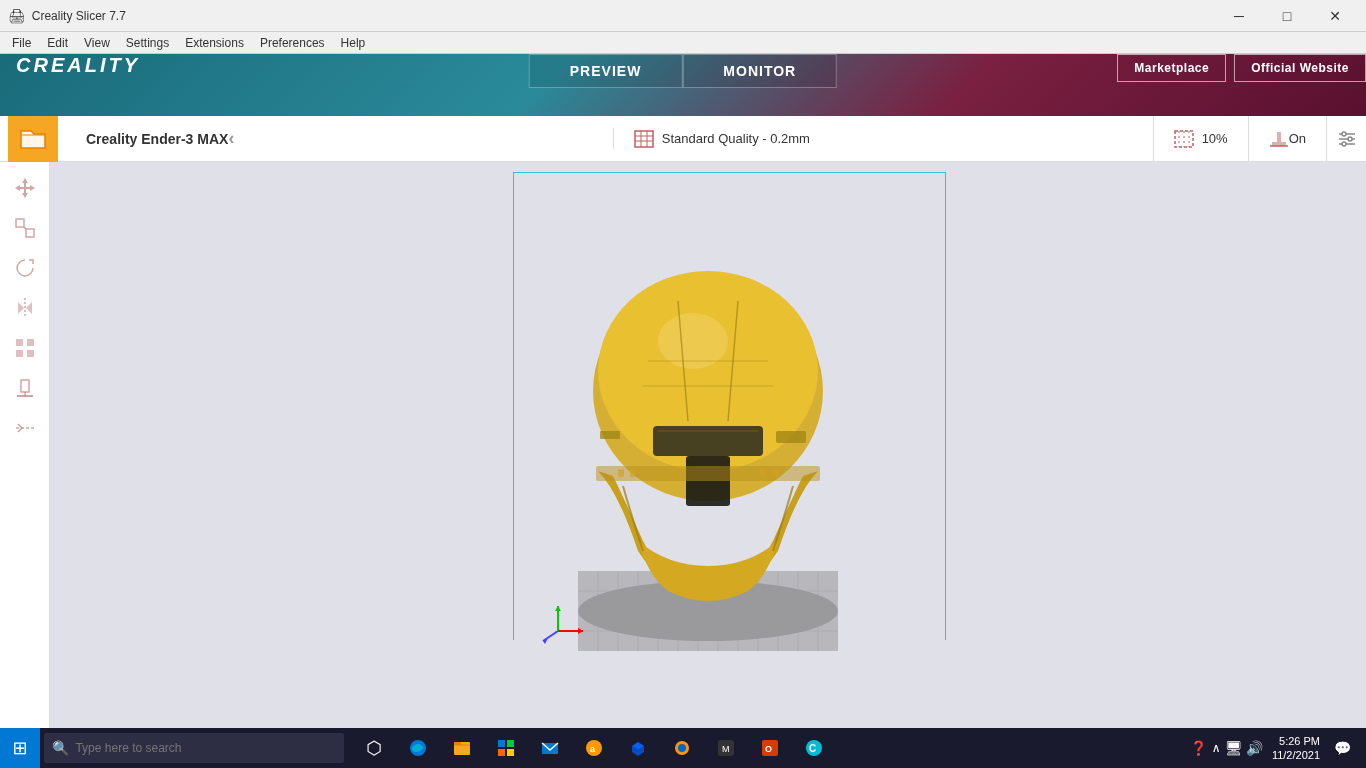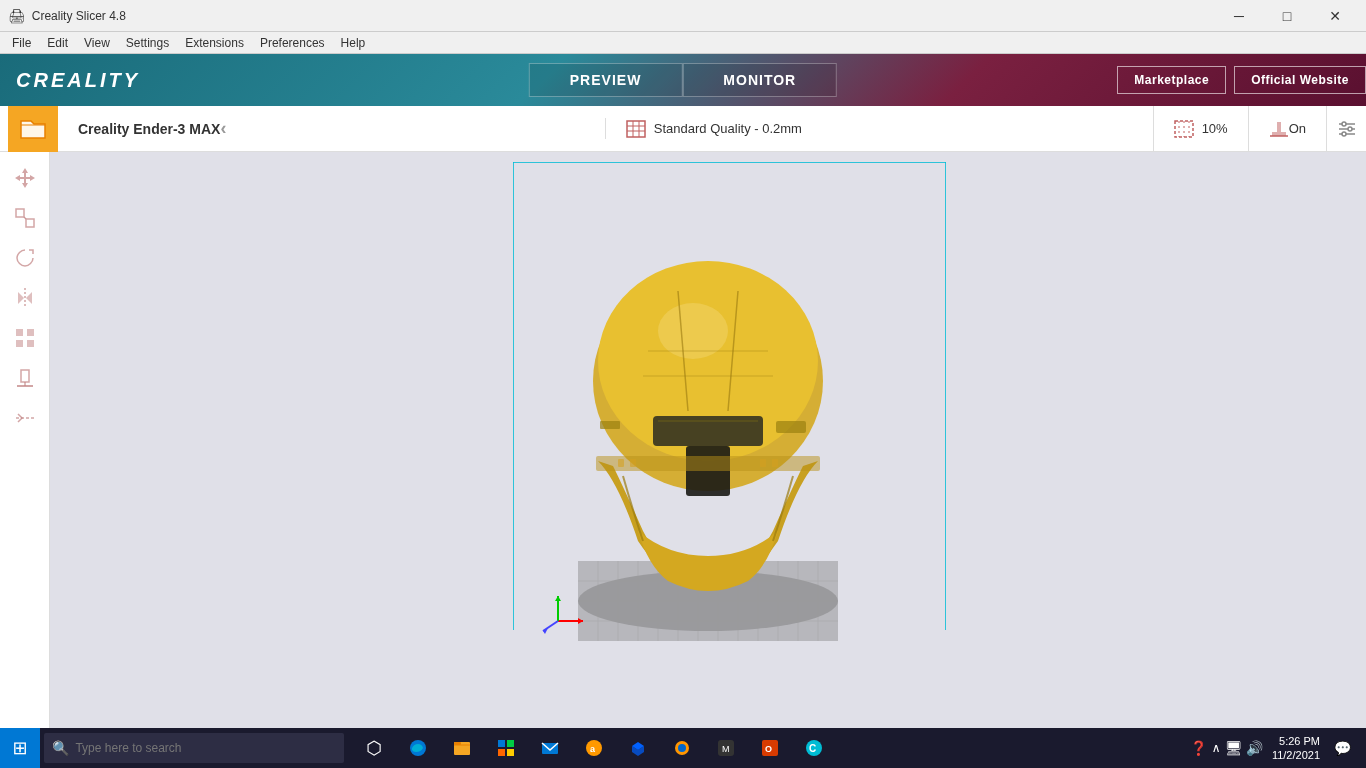--- a/index.html
+++ b/index.html
@@ -27,25 +27,24 @@
       align-items: center;
       padding: 0 4px;
       border-bottom: 1px solid #ccc;
       font-size: 12px;
       color: #333;
     }
     .menu-item { padding: 2px 8px; cursor: pointer; }
 
     
     #app-header {
-      height: 52px;
+      height: 62px;
       background: linear-gradient(135deg, #1a6b7a 0%, #2a8a9a 40%, #7a2040 70%, #5a1030 100%);
       display: flex;
-      align-items: center;
-      padding: 16px 16px;
+      padding: 0 16px;
       position: relative;
     }
     #creality-logo {
       font-size: 20px;
       font-weight: 900;
       color: white;
       letter-spacing: 3px;
       font-style: italic;
     }
     #nav-tabs {
@@ -101,21 +100,21 @@
       width: 50px;
       height: 46px;
       display: flex;
       align-items: center;
       justify-content: center;
       background: #f5a623;
       cursor: pointer;
     }
     #printer-name-area {
       flex: 1;
-      padding: 0 20px;
+      padding: 0 28px;
       font-size: 14px;
       font-weight: 600;
       color: #333;
       display: flex;
       align-items: center;
       justify-content: flex-start;
       border-right: 1px solid #ddd;
     }
     #quality-area {
       display: flex;
@@ -345,21 +344,21 @@
       width: 340px;
       height: 440px;
     }
   </style>
 </head>
 <body>
 
 <div id="title-bar">
   <div id="title-bar-left">
     <span style="font-size:14px;">🖨</span>
-    <span>Creality Slicer 4.8</span>
+    <span>Creality Slicer 7.7</span>
   </div>
   <div id="title-bar-controls">
     <button class="title-btn">─</button>
     <button class="title-btn">□</button>
     <button class="title-btn close">✕</button>
   </div>
 </div>
 
 <div id="menu-bar">
   <span class="menu-item">File</span>

